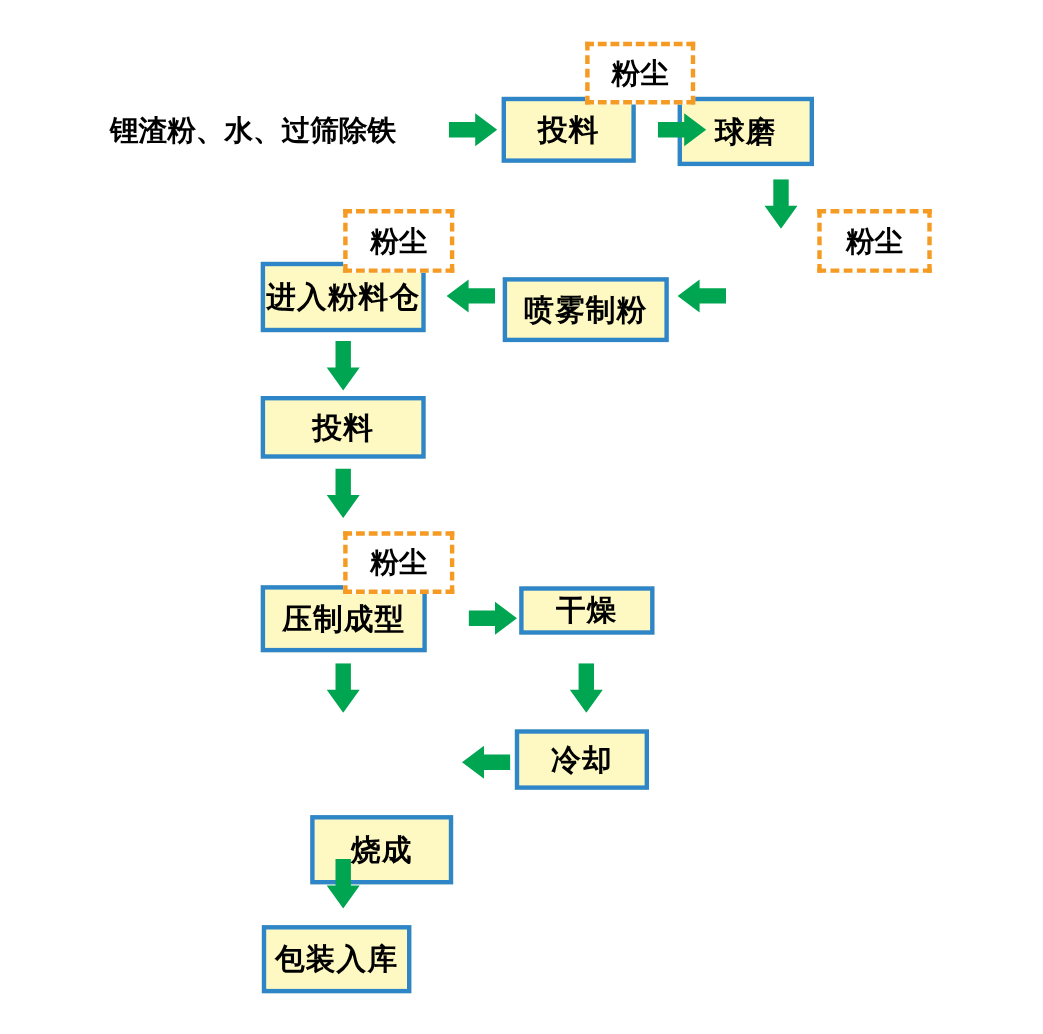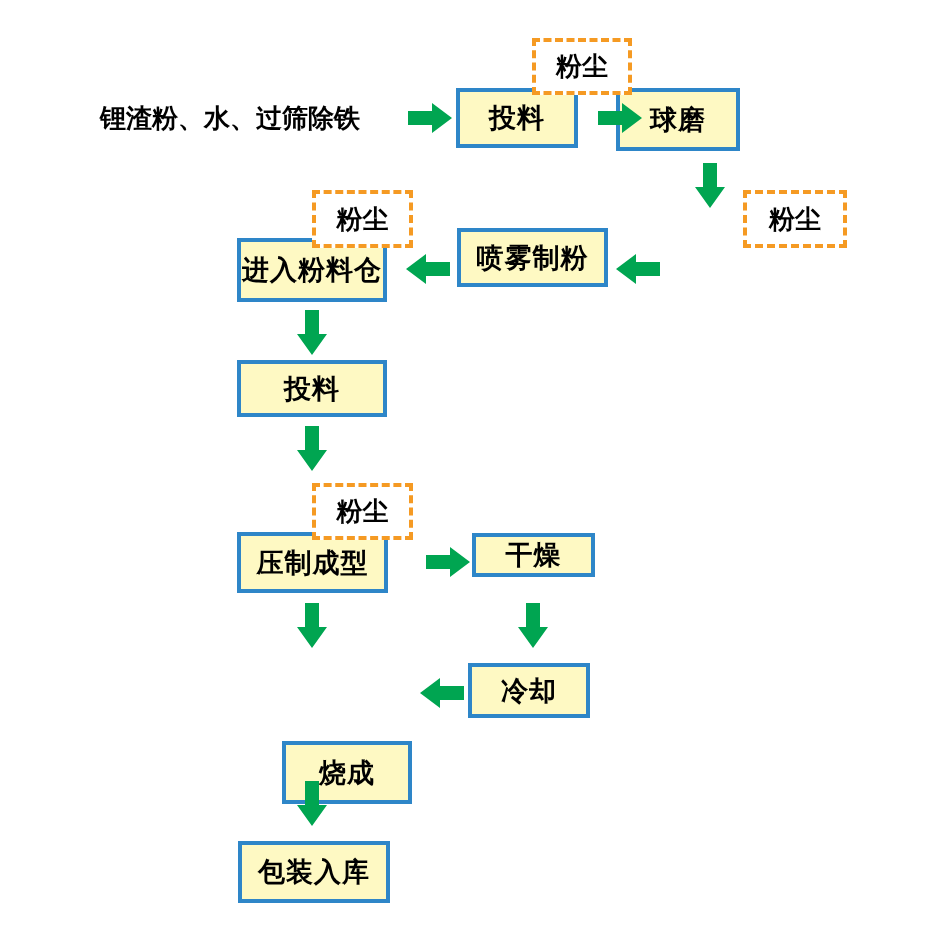--- a/index.html
+++ b/index.html
@@ -63,35 +63,35 @@
 
 <div class="canvas">
 
   <div class="source-text" style="left:100px; top:100px; height:36px;">锂渣粉、水、过筛除铁</div>
 
   <div class="node" style="left:456px; top:88px; width:122px; height:60px;">投料</div>
 
   <div class="node" style="left:616px; top:88px; width:124px; height:63px;">球磨</div>
 
 
-  <div class="node" style="left:457px; top:228px; width:151px; height:59px;">喷雾制粉</div>
+  <div class="node" style="left:457px; top:252px; width:151px; height:59px;">喷雾制粉</div>
 
   <div class="node" style="left:237px; top:238px; width:150px; height:64px;">进入粉料仓</div>
 
   <div class="node" style="left:237px; top:360px; width:150px; height:57px;">投料</div>
 
   <div class="node" style="left:237px; top:532px; width:151px; height:61px;">压制成型</div>
 
   <div class="node" style="left:472px; top:533px; width:123px; height:44px;">干燥</div>
 
   <div class="node" style="left:468px; top:663px; width:122px; height:55px;">冷却</div>
 
   <div class="node" style="left:238px; top:741px; width:130px; height:63px;margin-left:44px;">烧成</div>
 
-  <div class="node" style="left:238px; top:841px; width:152px; height:62px;">包装入库</div>
+  <div class="node" style="left:238px; top:841px; width:136px; height:62px;">包装入库</div>
 
   <div class="hazard dust" style="left:532px; top:38px; width:100px; height:57px;">粉尘</div>
 
   <div class="hazard dust" style="left:743px; top:190px; width:104px; height:58px;">粉尘</div>
 
   <div class="hazard dust" style="left:312px; top:190px; width:101px; height:58px;">粉尘</div>
 
   <div class="hazard dust" style="left:312px; top:483px; width:101px; height:57px;">粉尘</div>
 
 

